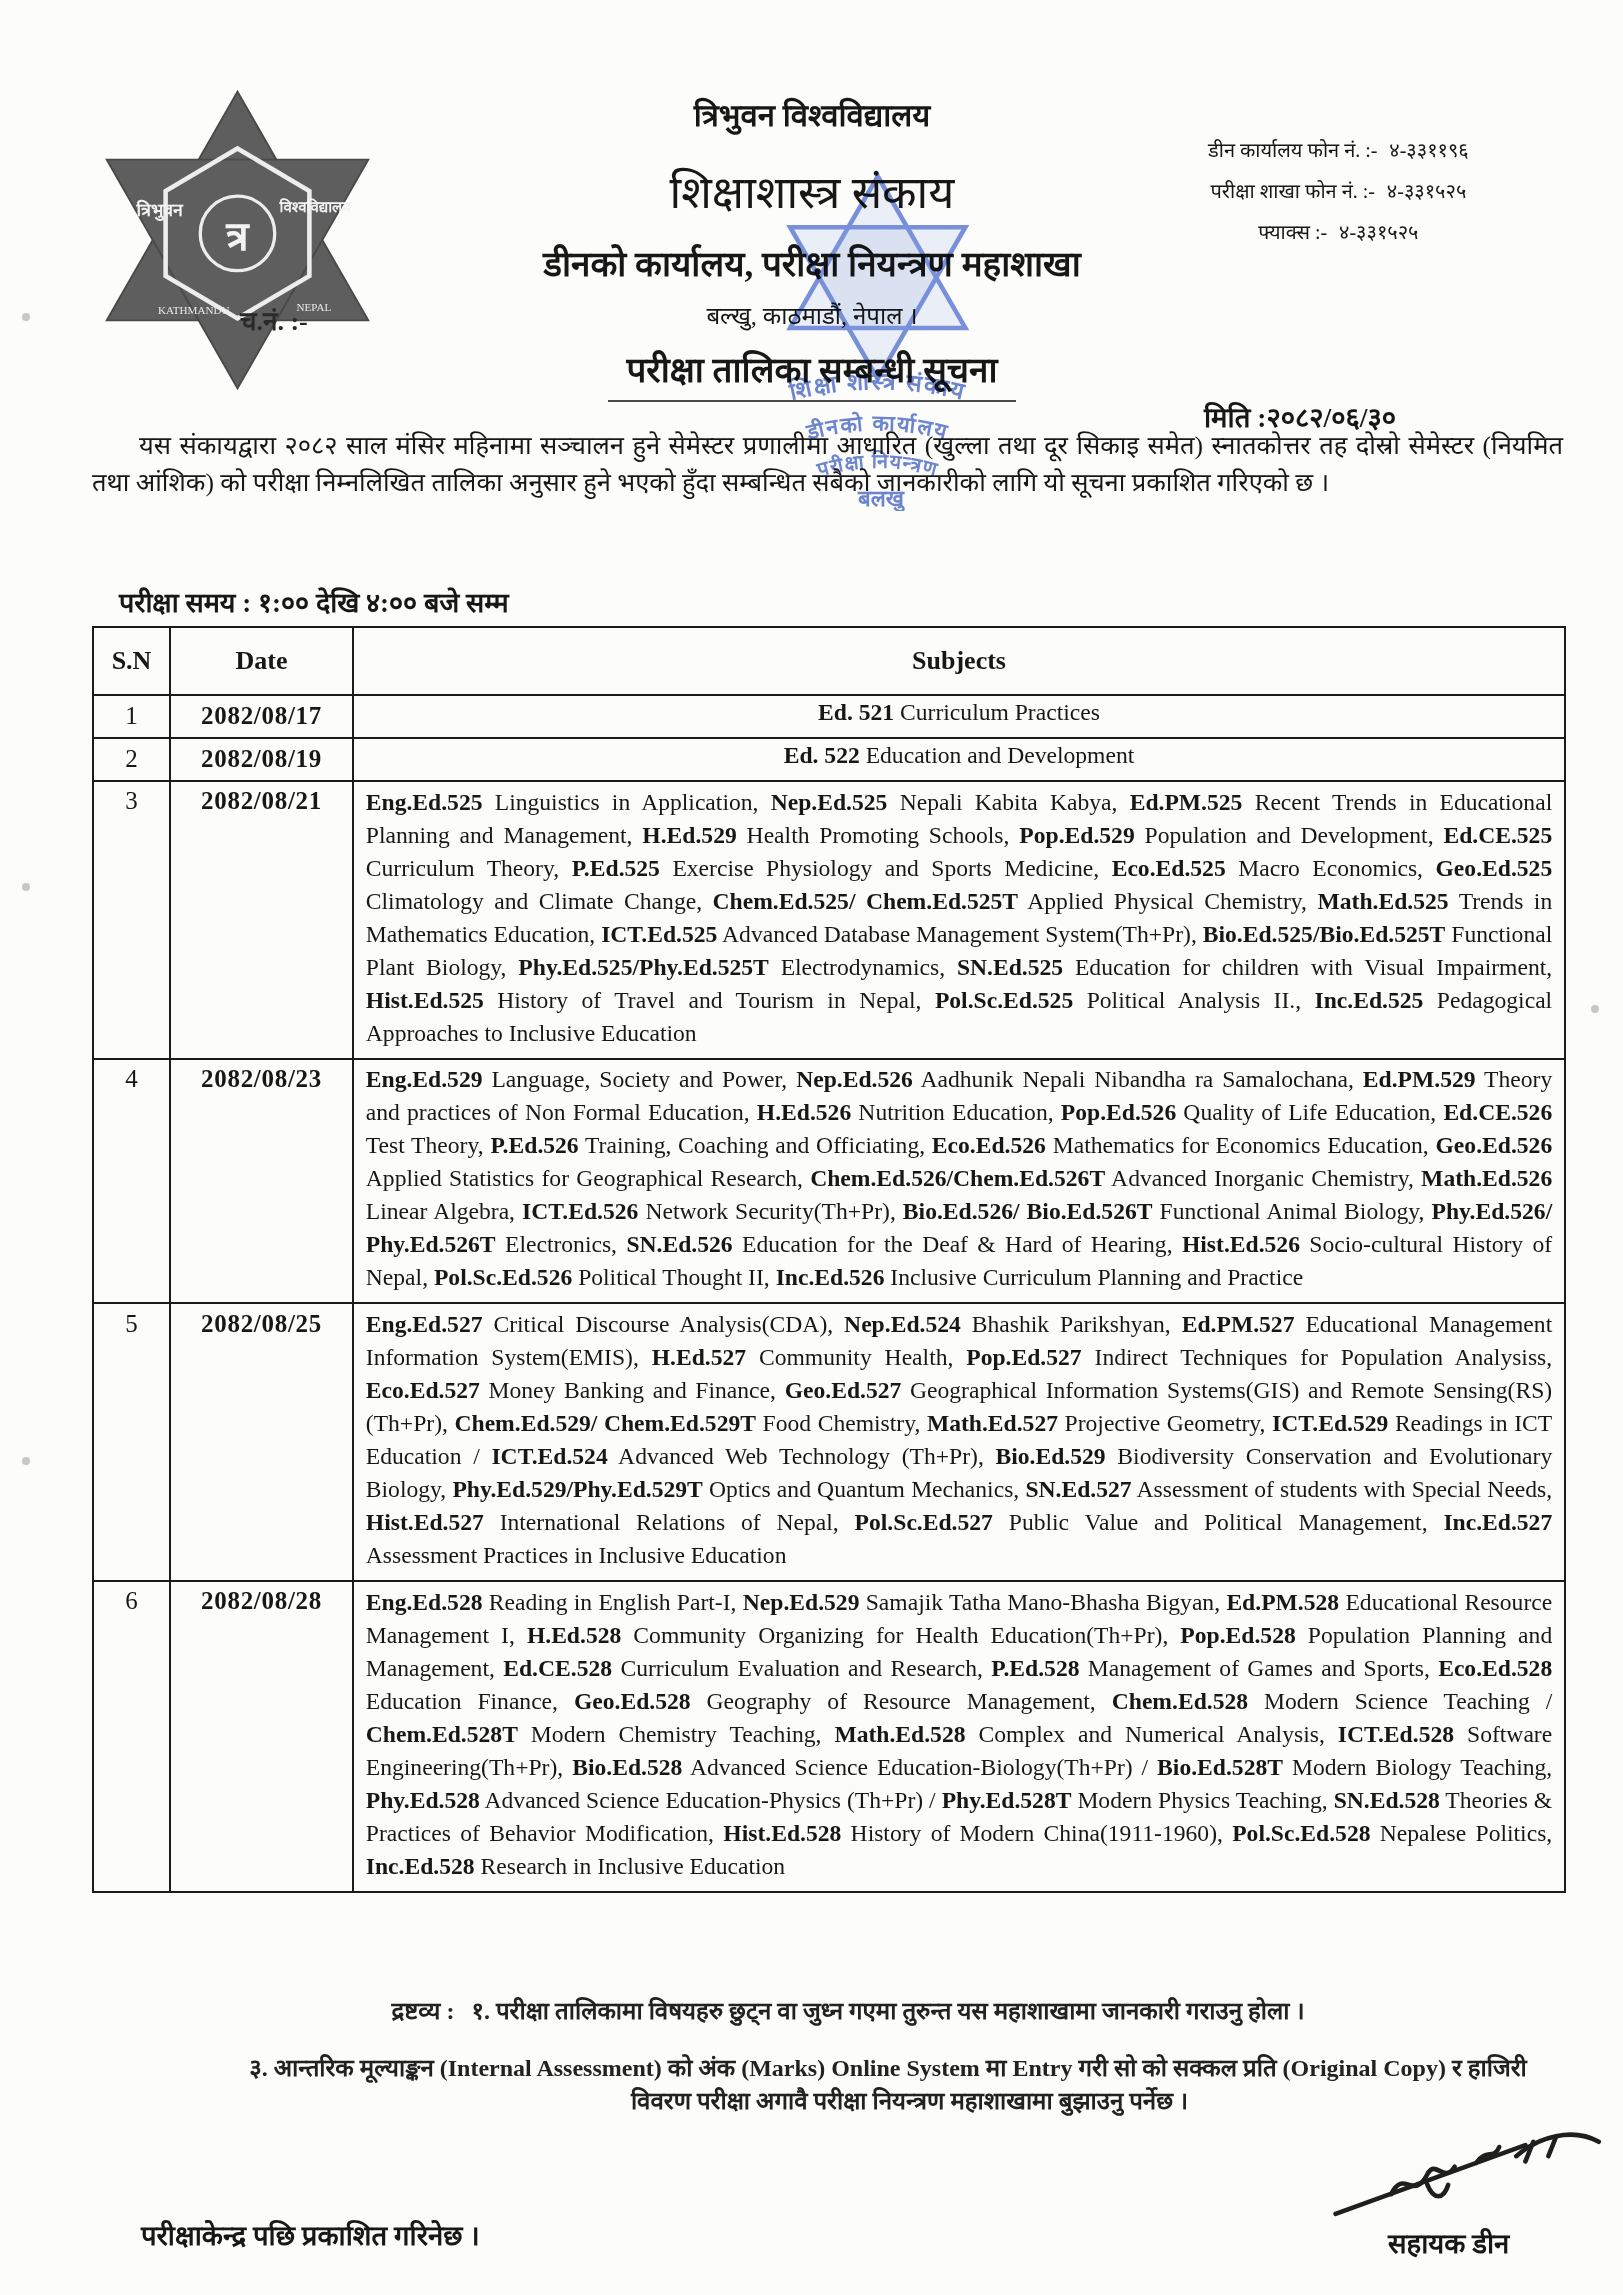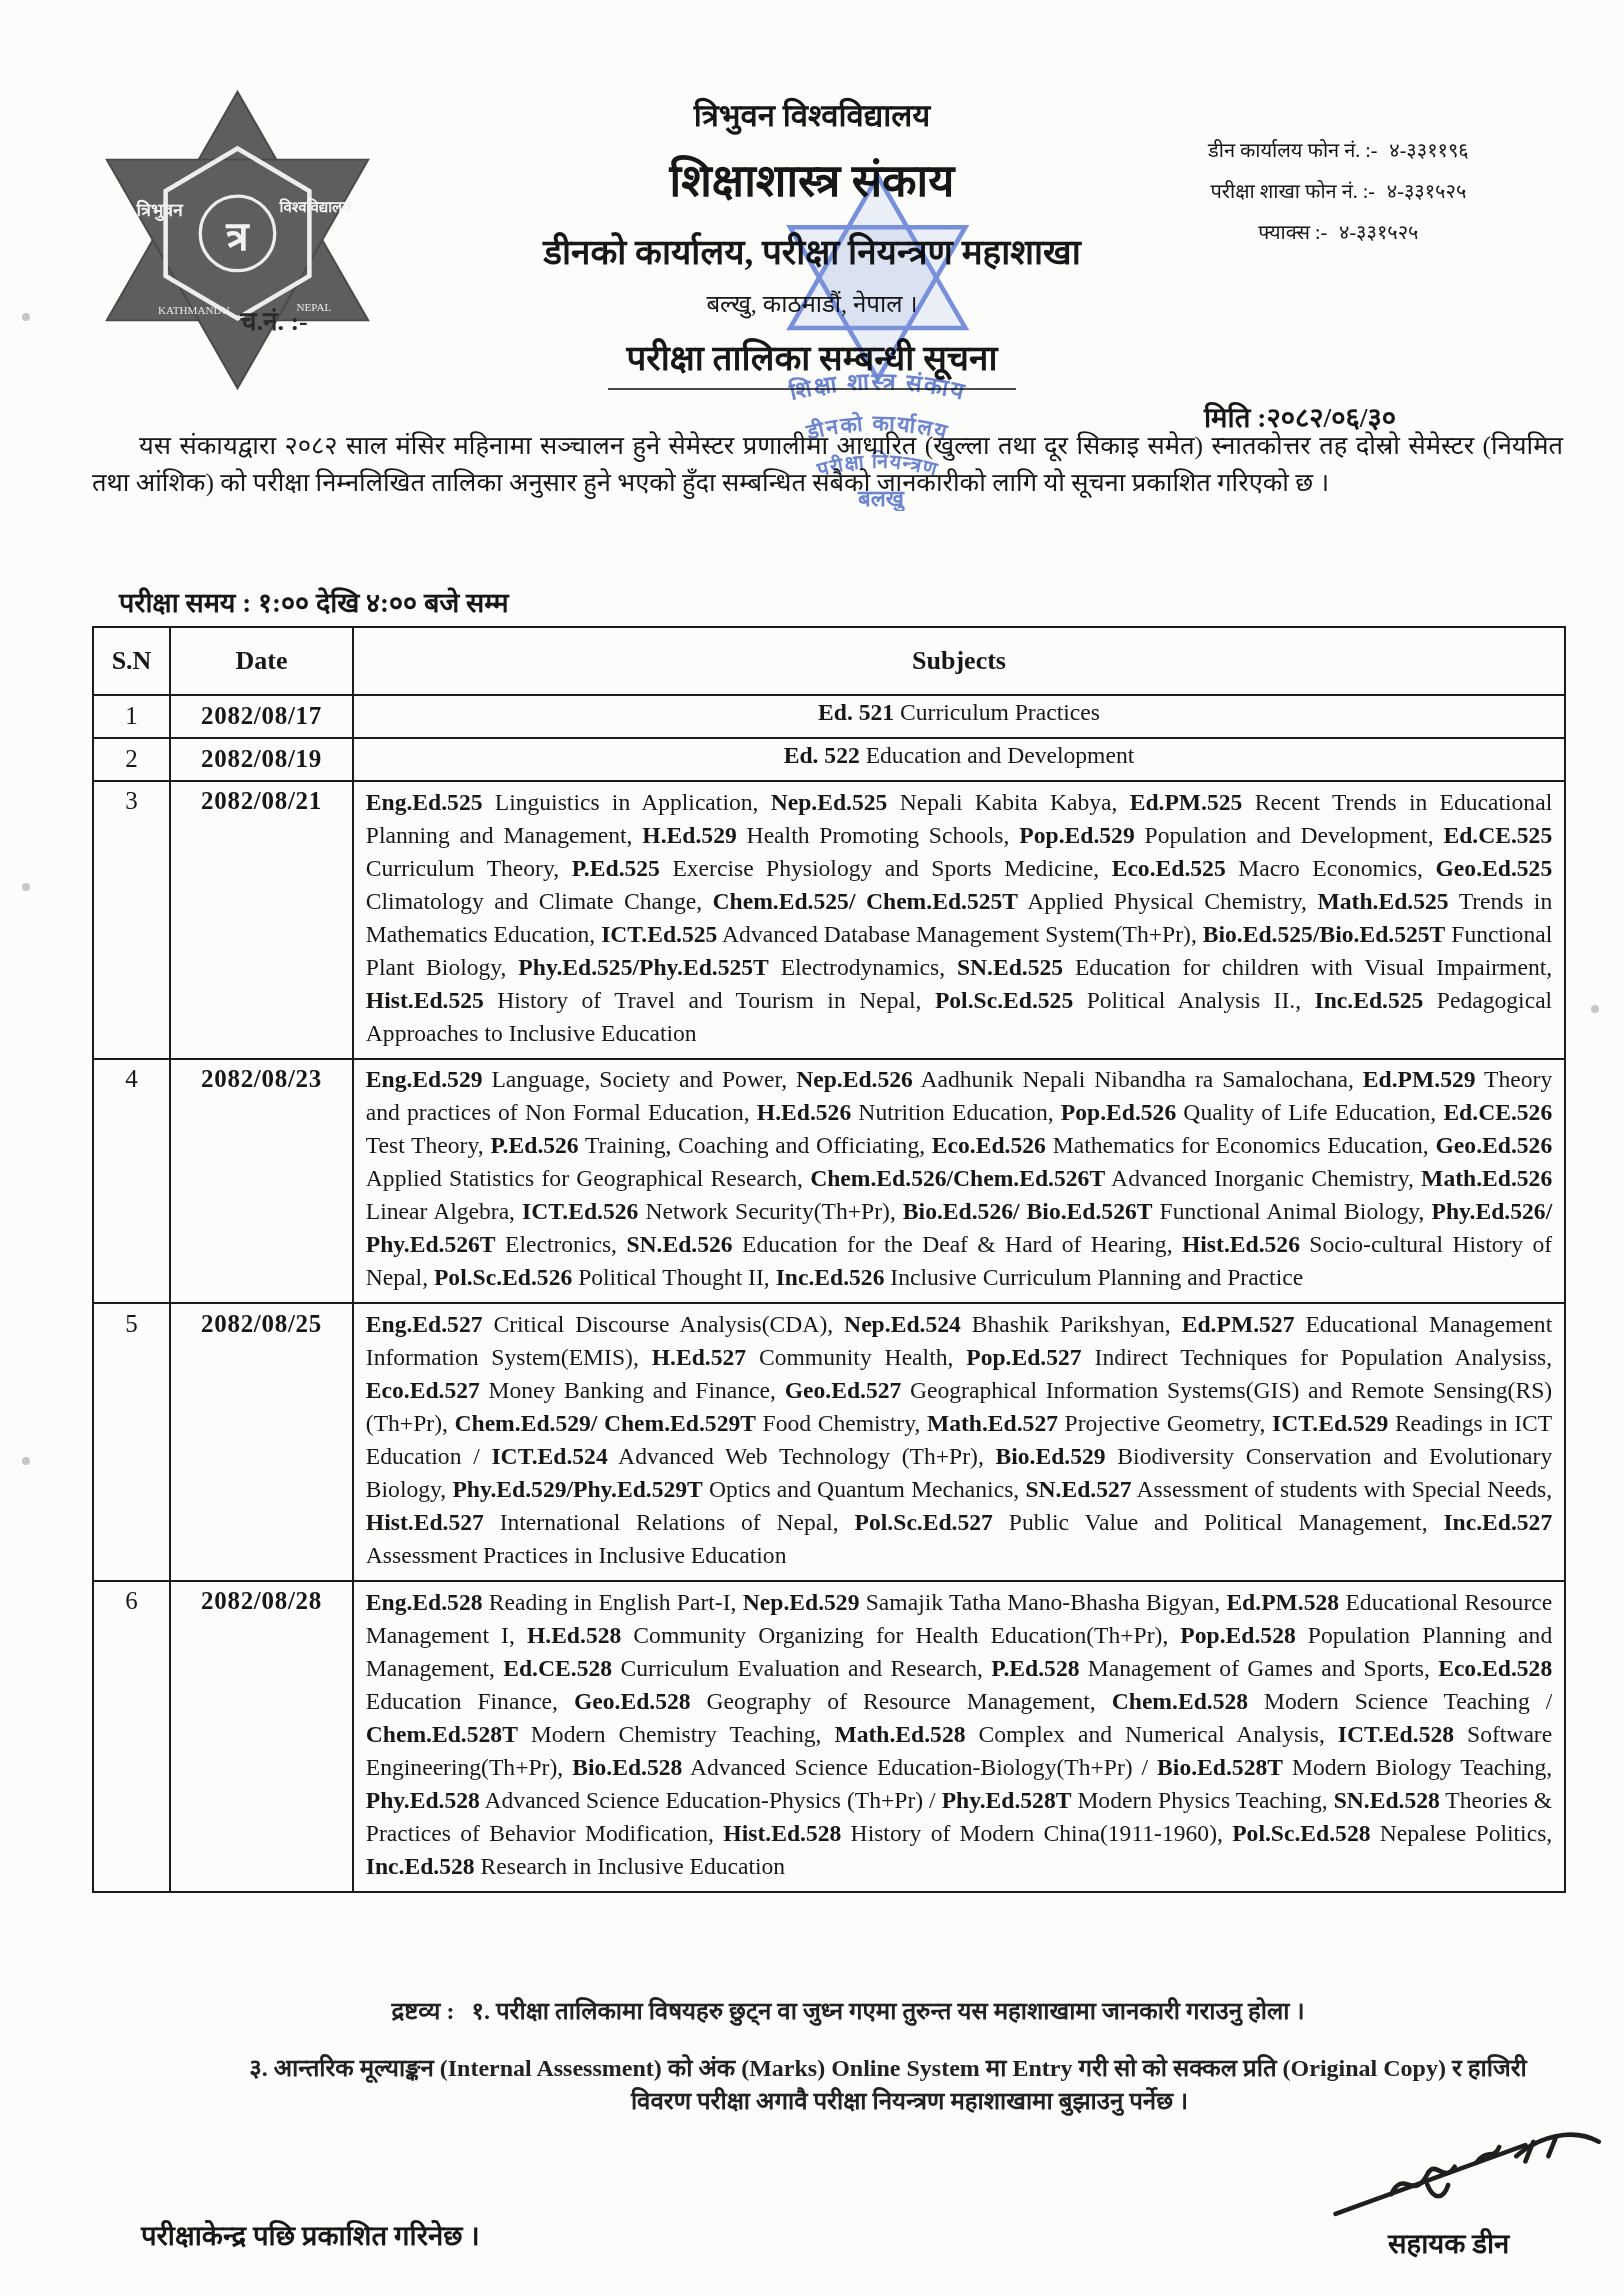--- a/index.html
+++ b/index.html
@@ -6,22 +6,22 @@
   #page{
     position:relative;width:1623px;height:2295px;margin:0 auto;
     background:#fcfcfa;
     font-family:"Liberation Serif","DejaVu Sans",serif;
     color:#171717;overflow:hidden;
   }
   
   .emblem{position:absolute;left:97px;top:86px;width:281px;height:308px;}
   .ch-no{position:absolute;left:240px;top:302px;font-size:26px;font-weight:bold;color:#2a2a2a;}
   .head-center{position:absolute;left:367px;top:93px;width:890px;text-align:center;}
-  .h-univ{font-size:31px;font-weight:bold;margin-bottom:13px;}
-  .h-fac{font-size:45px;font-weight:bold;margin-bottom:18.3px;}
+  .h-univ{font-size:31px;font-weight:bold;margin-bottom:25px;}
+  .h-fac{font-size:45px;font-weight:normal;margin-bottom:18.3px;}
   .h-off{font-size:35px;font-weight:bold;margin-bottom:11.8px;}
   .h-addr{font-size:24px;margin-bottom:14.4px;}
   .h-title{display:inline-block;font-size:35px;font-weight:bold;
     border-bottom:2.6px solid #4a4a4a;padding:0 18.3px 7.9px 18.3px;}
   .contact{position:absolute;left:1208px;top:130px;font-size:20px;line-height:41px;white-space:nowrap;text-align:center;}
   .contact .lbl{display:inline-block;}
   .contact .val{display:inline-block;margin-left:11.8px;}
   .miti{position:absolute;left:1204px;top:398px;font-size:27.5px;font-weight:bold;}
   .stamp{position:absolute;left:691px;top:171px;width:380px;height:340px;opacity:.82;
     pointer-events:none;mix-blend-mode:multiply;}

